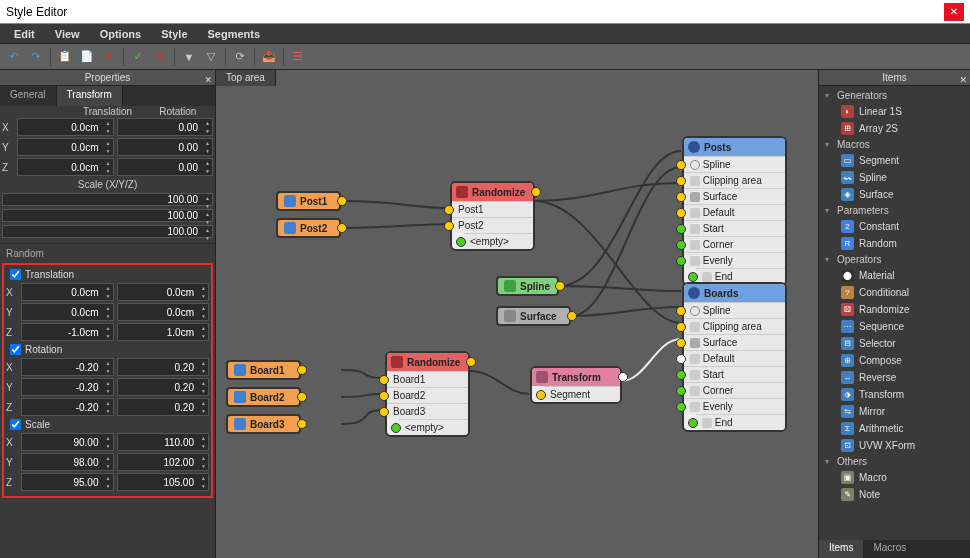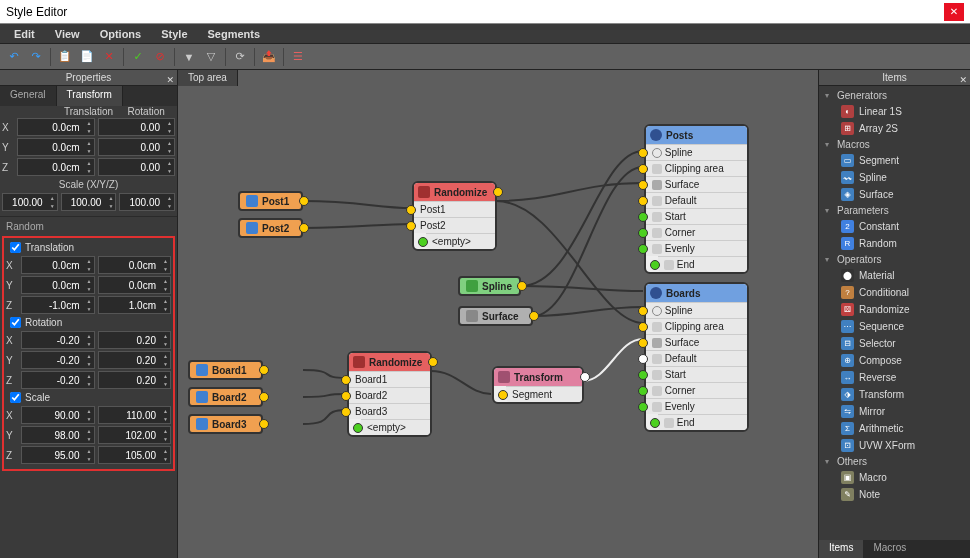--- a/index.html
+++ b/index.html
@@ -16,37 +16,37 @@
   
   
   .toolbar { height: 26px; background: #616161; display: flex; align-items: center; padding: 0 4px; gap: 2px; border-bottom: 1px solid #222; }
   .tb-btn { width: 20px; height: 20px; display: flex; align-items: center; justify-content: center; cursor: pointer; border-radius: 2px; }
   .tb-sep { width: 1px; height: 18px; background: #444; margin: 0 2px; }
   
   
   .main { display: flex; height: calc(558px - 24px - 20px - 26px); }
   
   
-  .props { width: 178px; background: #3a3a3a; border-right: 1px solid #222; display: flex; flex-direction: column; }
+  .props { width: 216px; background: #3a3a3a; border-right: 1px solid #222; display: flex; flex-direction: column; }
   .panel-header { height: 16px; background: #525252; color: #ddd; text-align: center; font-size: 10px; line-height: 16px; border-bottom: 1px solid #222; position: relative; }
   .panel-close { position: absolute; right: 3px; top: 2px; font-size: 9px; cursor: pointer; }
   .tabs { height: 20px; display: flex; background: #2f2f2f; }
   .tab { padding: 3px 10px; font-size: 10px; color: #aaa; cursor: pointer; background: #2f2f2f; border-right: 1px solid #222; }
   .tab.active { background: #444; color: #fff; }
   
   .group-label { padding: 4px 6px 2px; color: #aaa; font-size: 10px; border-top: 1px solid #2a2a2a; }
   .row-labels { display: flex; padding: 0 2px; }
   .row-labels span { flex: 1; text-align: center; font-size: 10px; color: #ccc; }
   .row-lbl-axis { width: 14px; }
   .row { display: flex; align-items: center; padding: 1px 2px; gap: 3px; }
   .axis { width: 12px; font-size: 10px; color: #ccc; }
   .spinner { flex: 1; height: 18px; background: #2a2a2a; border: 1px solid #555; color: #fff; display: flex; align-items: center; justify-content: flex-end; padding-right: 14px; position: relative; font-size: 10px; }
   .spinner::after { content: "▲\A▼"; white-space: pre; position: absolute; right: 2px; top: 0; font-size: 5px; line-height: 8px; color: #aaa; }
   .scale-label { text-align: center; font-size: 10px; color: #ccc; padding: 2px 0; }
-  .scale-row { display: flex; gap: 3px; padding: 1px 2px; }
+  .scale-row { display: flex; gap: 3px; padding: 1px 2px; flex-direction: column; }
   .check-row { display: flex; align-items: center; padding: 2px 6px; gap: 4px; }
   .check-row input { width: 11px; height: 11px; }
   .check-row label { font-size: 10px; color: #ddd; }
   
   .random-group { border: 2px solid #e03030; margin: 2px; padding: 2px 0 4px; }
   
   
   .canvas-wrap { flex: 1; background: #5e5e5e; position: relative; }
   .canvas-tab { position: absolute; top: 0; left: 0; height: 16px; padding: 0 10px; background: #444; color: #ddd; font-size: 10px; line-height: 16px; border-right: 1px solid #222; }
   .canvas { position: absolute; top: 16px; left: 0; right: 0; bottom: 0; }
@@ -333,21 +333,21 @@
             <span class="ico" style="background:#a05070"></span>
             <span>Transform</span>
             <div class="port-out port-white" style="top:4px"></div>
           </div>
         <div class="node-row">
             <div class="port-in port-yellow"></div>
             <span>Segment</span>
           </div>
       </div>
 
-      <div class="node" style="left:466px;top:38px;width:105px">
+      <div class="node" style="left:466px;top:50px;width:105px">
         <div class="node-header hdr-blue">
             <span class="ico" style="background:#305090;border-radius:50%"></span>
             <span>Posts</span>
           </div>
         <div class="node-row"><div class="port-in port-yellow"></div><span class="ico" style="width:10px;height:10px;background:none;border:1px solid #888;border-radius:50%"></span>&nbsp;<span>Spline</span></div>
         <div class="node-row"><div class="port-in port-yellow"></div><span class="ico" style="width:10px;height:10px;background:#ccc"></span>&nbsp;<span>Clipping area</span></div>
         <div class="node-row"><div class="port-in port-yellow"></div><span class="ico" style="width:10px;height:10px;background:#aaa"></span>&nbsp;<span>Surface</span></div>
         <div class="node-row"><div class="port-in port-yellow"></div><span class="ico" style="width:10px;height:10px;background:#ccc"></span>&nbsp;<span>Default</span></div>
         <div class="node-row"><div class="port-in port-green"></div><span class="ico" style="width:10px;height:10px;background:#ccc"></span>&nbsp;<span>Start</span></div>
         <div class="node-row"><div class="port-in port-green"></div><span class="ico" style="width:10px;height:10px;background:#ccc"></span>&nbsp;<span>Corner</span></div>

